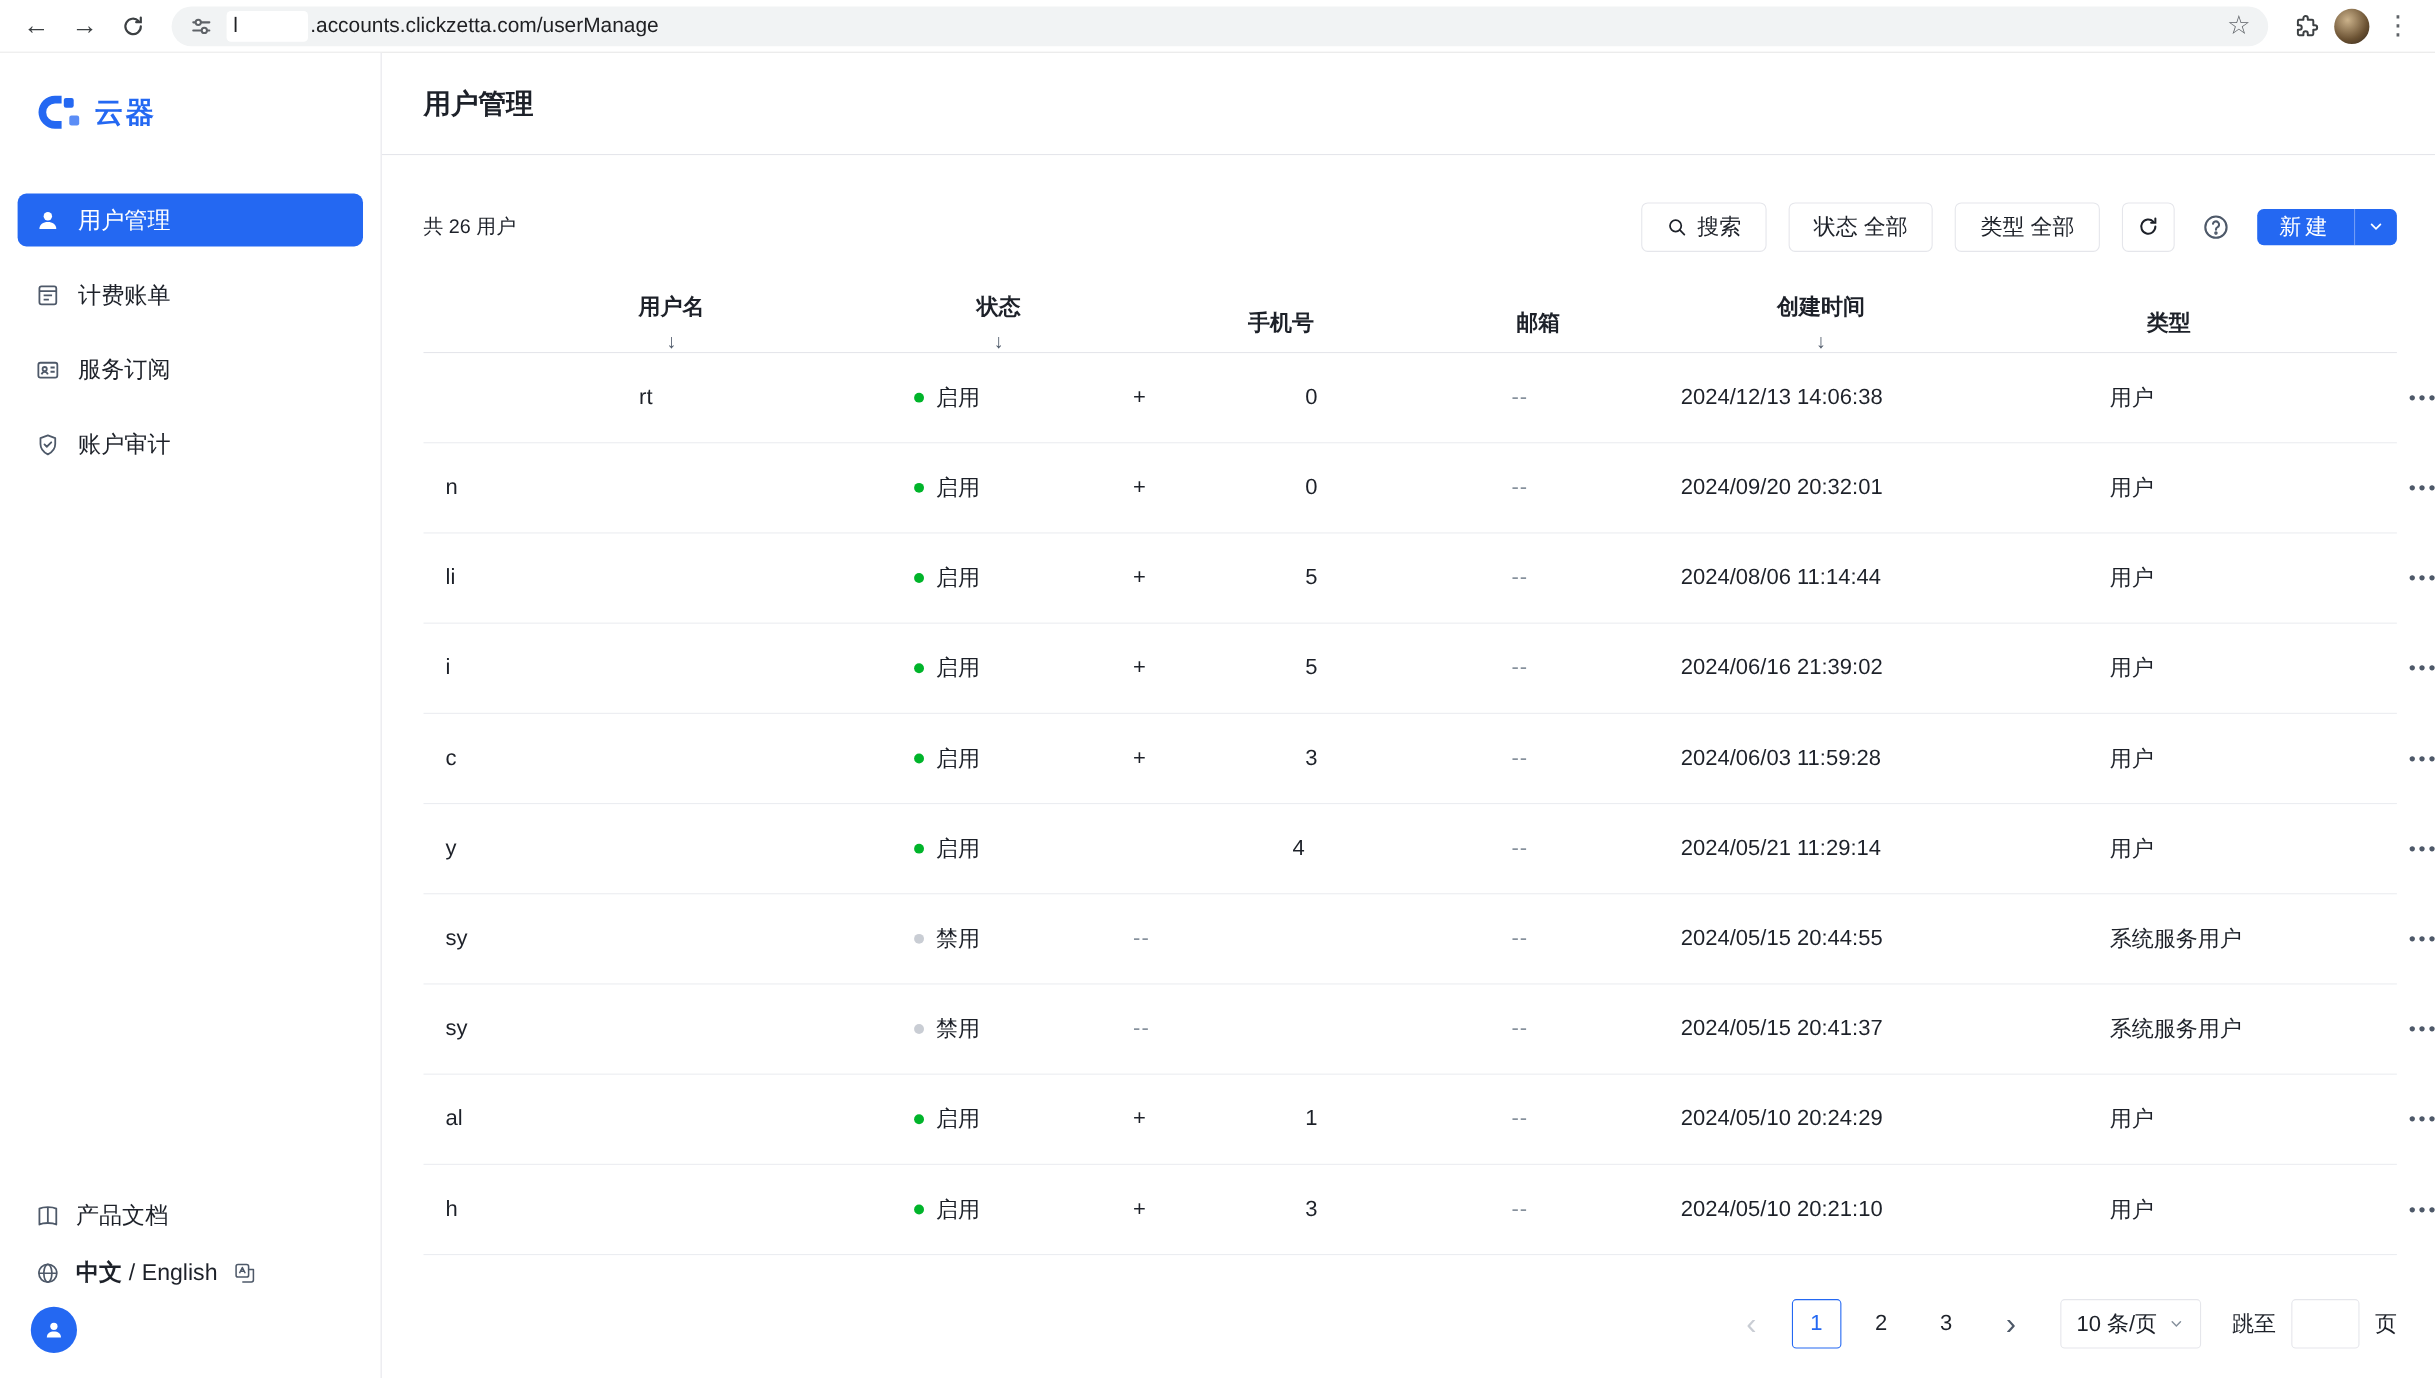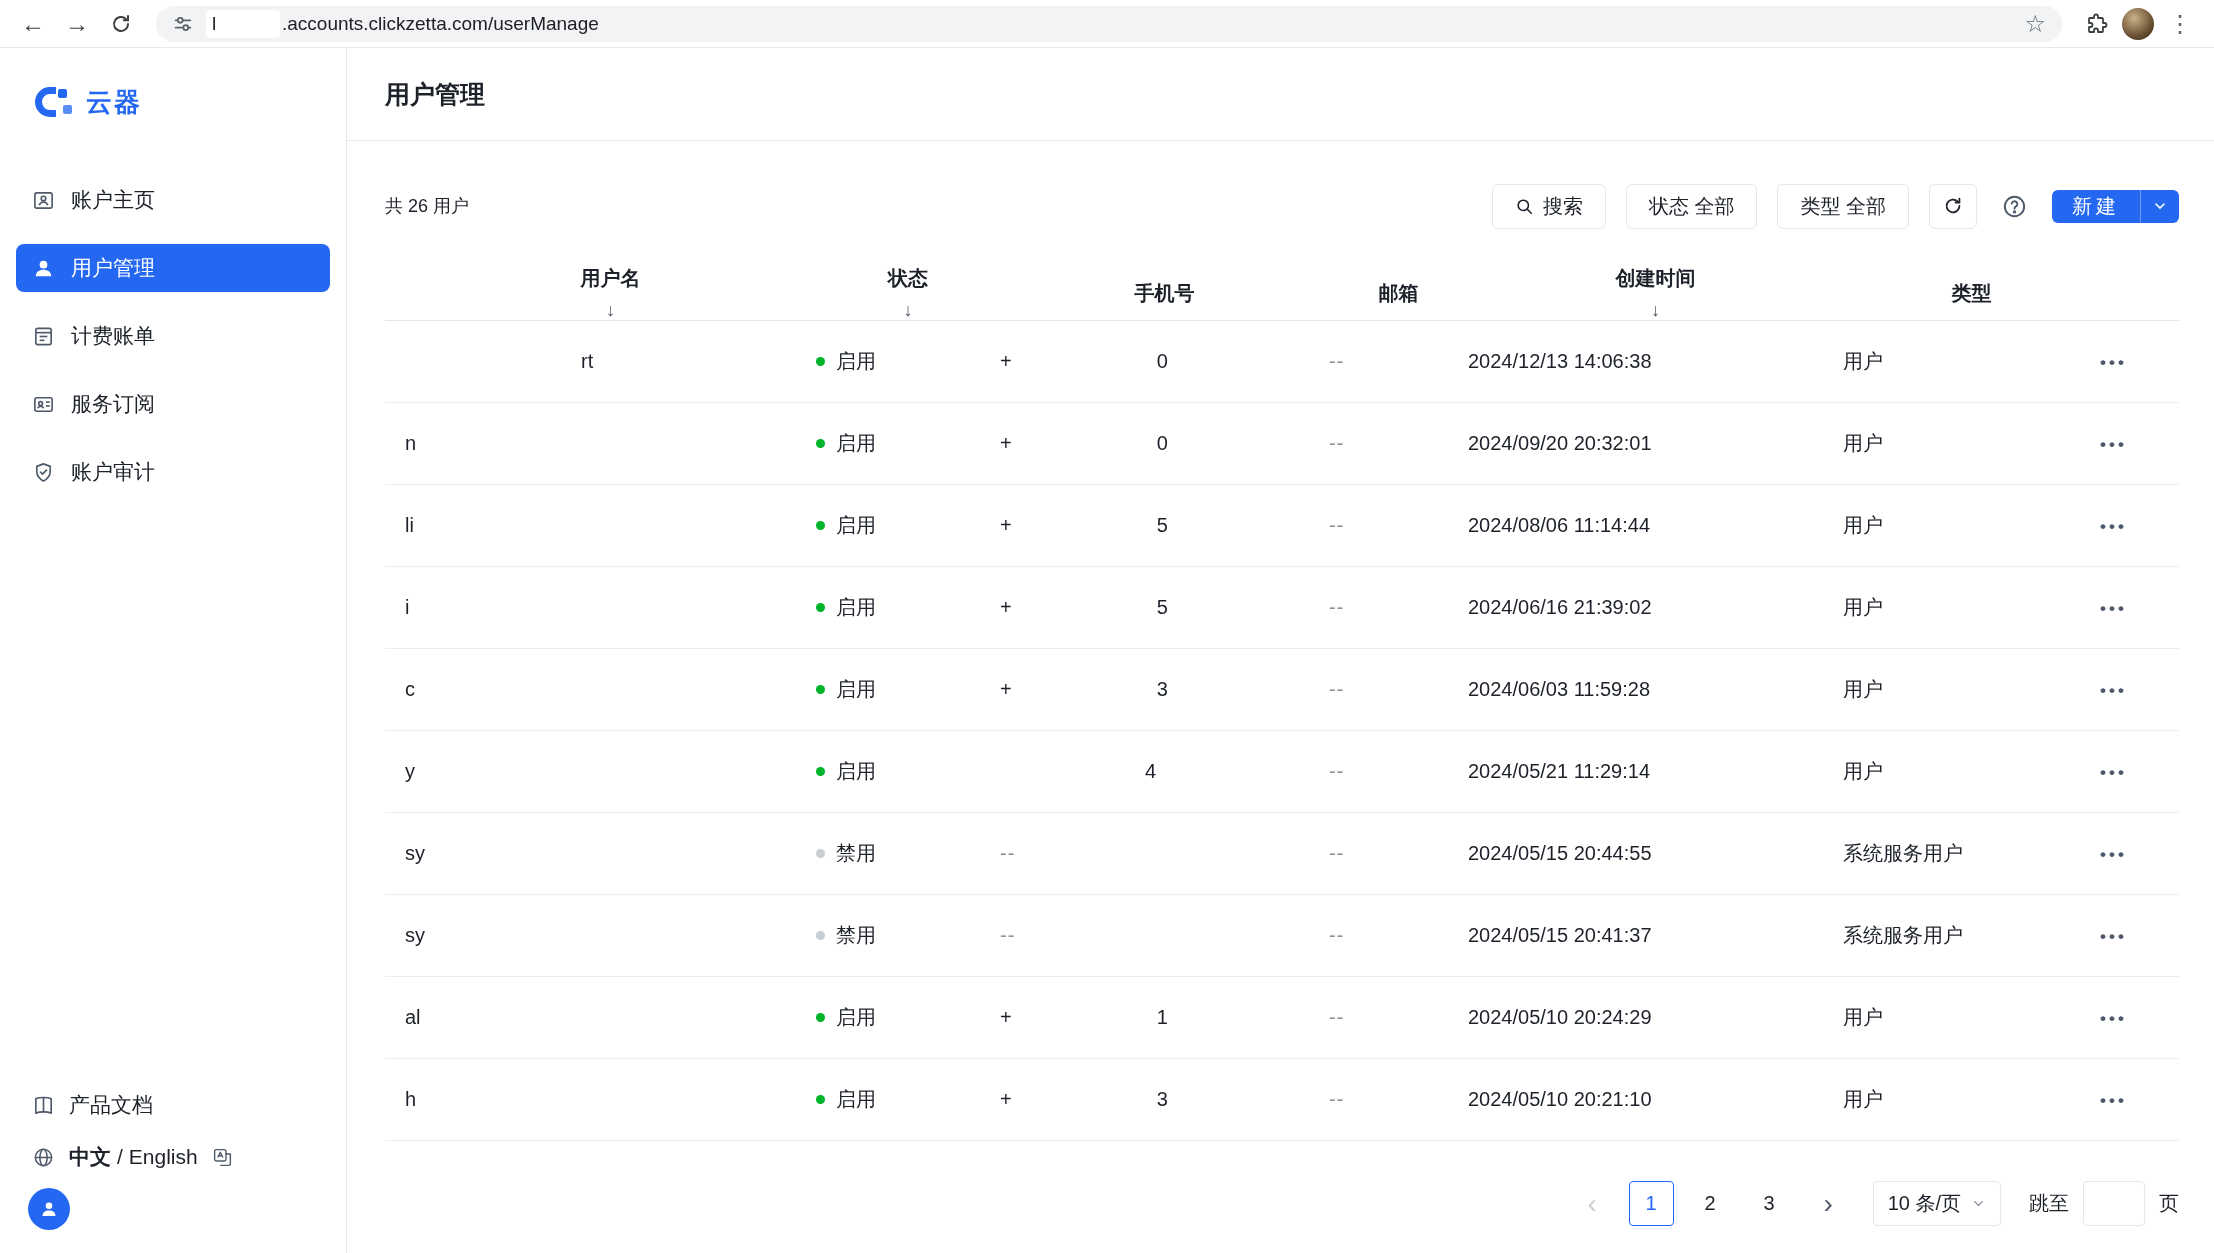--- a/index.html
+++ b/index.html
@@ -69,21 +69,21 @@
   .btn-create .div { width:1px; background:rgba(255,255,255,.35); }
   .btn-create .caret { width:38px; display:flex; align-items:center; justify-content:center; }
 
   
   .table { margin-top:36px; }
   .thead, .trow { display:grid; padding-left:20px;
     grid-template-columns:411px 184px 329px 139px 375px 257px 1fr; align-items:center; }
   .thead { height:56px; border-bottom:1px solid #E5E6EB; font-size:20px; font-weight:700; }
   .th { display:flex; align-items:center; gap:8px;flex-direction:column; }
   .sort { font-size:18px; color:#4E5969; cursor:pointer; }
-  .trow { height:82px; border-bottom:1px solid #EBEDF1; font-size:20px; }
+  .trow { height:82px; border-bottom:1px solid #EBEDF1; font-size:20px;gap:15px; }
   .lead-gap { display:inline-block; width:0; }
   .lead-gap.show { width:176px; }
   .status-cell { display:flex; align-items:center; gap:11px; }
   .dot { width:9px; height:9px; border-radius:50%; flex:none; }
   .ph-gap { display:inline-block; width:145px; }
   .muted { color:#86909C; letter-spacing:1px; }
   .dots { color:#4E5969; font-size:17px; letter-spacing:3px; cursor:pointer; font-weight:700; }
 
   
   .pager { margin-top:40px; display:flex; align-items:center; justify-content:flex-end; gap:14px; }
@@ -142,28 +142,20 @@
     <div class="logo-row">
       <svg width="44" height="34" viewBox="0 0 44 34" fill="#2468F2">
         <path d="M20 2a15 15 0 1 0 0 30h6v-7h-6a8 8 0 1 1 0-16h6V2z"></path>
         <rect x="28" y="4" width="9" height="9" rx="2"></rect>
         <rect x="33" y="20" width="9" height="9" rx="2" fill="#5b8df6"></rect>
       </svg>
       <span class="logo-text">云器</span>
     </div>
 
     <nav class="nav">
-      <div class="nav-item">
-        <svg width="23" height="23" viewBox="0 0 24 24" fill="none" stroke="currentColor" stroke-width="1.7" stroke-linejoin="round">
-          <rect x="3" y="4" width="18" height="16" rx="2"></rect>
-            <circle cx="12" cy="10" r="2.4"></circle>
-            <path d="M7.5 17c.8-2.4 2.5-3.4 4.5-3.4s3.7 1 4.5 3.4"></path>
-        </svg>
-        <span>账户主页</span>
-      </div>
       <div class="nav-item active">
         <svg width="23" height="23" viewBox="0 0 24 24" fill="currentColor">
           <circle cx="12" cy="8" r="4"></circle>
             <path d="M4 20c0-4.4 3.6-6.6 8-6.6s8 2.2 8 6.6z"></path>
         </svg>
         <span>用户管理</span>
       </div>
       <div class="nav-item">
         <svg width="23" height="23" viewBox="0 0 24 24" fill="none" stroke="currentColor" stroke-width="1.7" stroke-linejoin="round">
           <rect x="4" y="3.5" width="16" height="17" rx="2"></rect>

